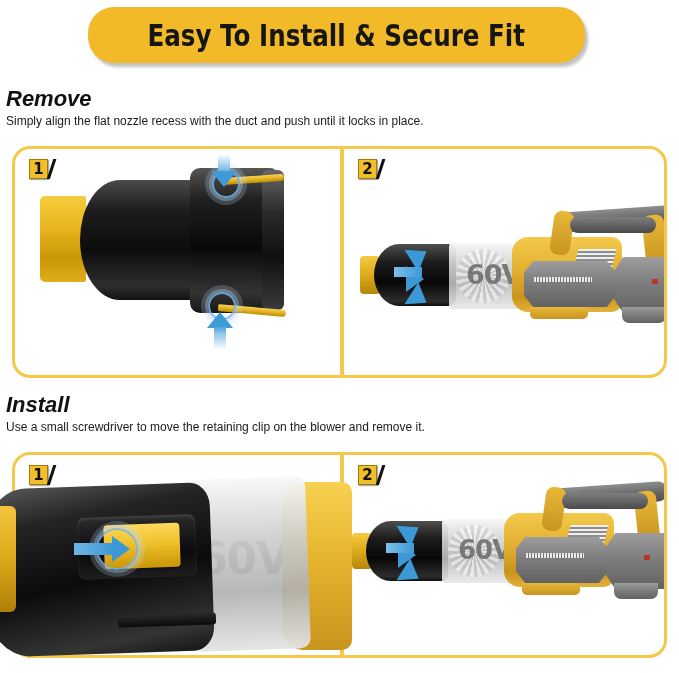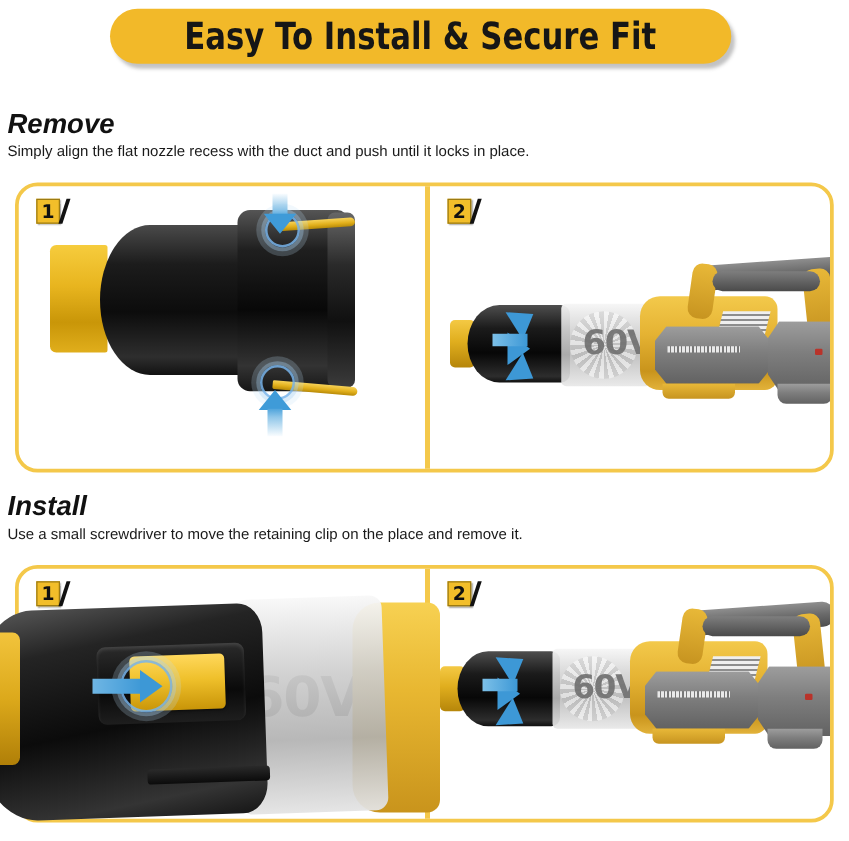--- a/index.html
+++ b/index.html
@@ -15,21 +15,21 @@
     font-family: "Liberation Sans", sans-serif;
     color: #000000;
   }
 
   
   #header-banner {
     position: absolute;
     left: 88px;
     top: 7px;
     width: 497px;
-    height: 44px;
+    height: 56px;
     background: #F2B929;
     border-radius: 26px;
     box-shadow: 3px 4px 3px rgba(120,120,120,0.45);
     display: flex;
     align-items: center;
     justify-content: center;
   }
   #header-title {
     font-family: "DejaVu Sans", sans-serif;
     font-weight: bold;
@@ -429,21 +429,21 @@
 <div class="arrow-down" style="left:211px; top:155px; height:32px;">
   <div class="arrow-shaft-v" style="top:0; height:18px;"></div>
   <div class="arrow-head-down" style="top:16px;"></div>
 </div>
 <div class="arrow-up" style="left:207px; top:312px; height:38px;">
   <div class="arrow-head-up" style="top:0;"></div>
   <div class="arrow-shaft-v" style="top:15px; height:22px; background:linear-gradient(0deg, rgba(210,234,250,0.12) 0%, #8FC6E9 70%, #4FA4DC 100%);"></div>
 </div>
 
 <div id="remove-heading" class="section-heading">Install</div>
-<div id="remove-desc" class="section-desc">Use a small screwdriver to move the retaining clip on the place and remove it.</div>
+<div id="remove-desc" class="section-desc">Use a small screwdriver to move the retaining clip on the blower and remove it.</div>
 
 <div id="remove-frame" class="panel-frame">
   <div id="remove-divider" class="panel-divider"></div>
 
   <div class="panel panel-left">
     <div class="step-badge">
       <span class="num">1</span>
       <span class="slash"></span>
     </div>
     <div class="bl-label" style="left:182px; top:78px; font-size:44px; color:#5d5d5d;"><span>60V</span><span class="max">MAX</span></div>

